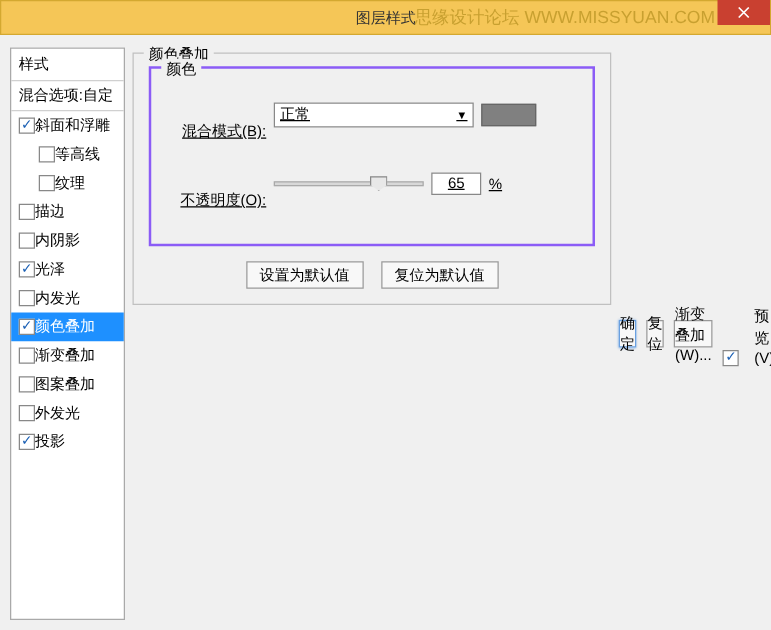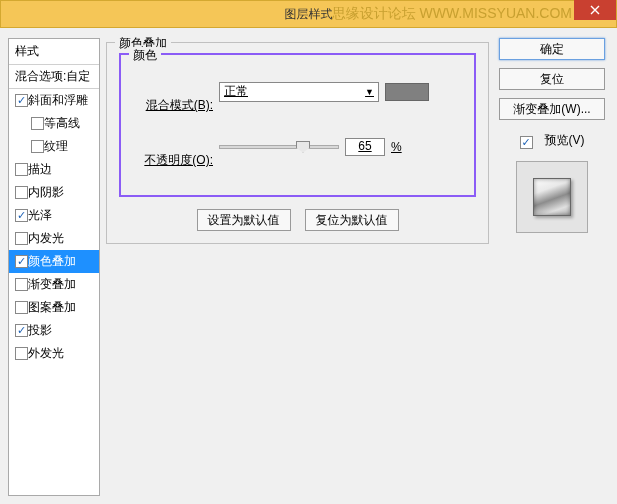--- a/index.html
+++ b/index.html
@@ -27,21 +27,21 @@
 .row { display: flex; align-items: center; margin-bottom: 10px; gap: 6px; }
 .row-label { width: 78px; text-align: right; margin-top: 28px; }
 .select { width: 160px; height: 20px; border: 1px solid #888; background: #fff; display: flex; align-items: center; justify-content: space-between; padding: 0 4px; }
 .select-arrow { font-size: 9px; }
 .swatch { width: 44px; height: 18px; background: #808080; border: 1px solid #666; }
 .slider-track { width: 120px; height: 4px; background: #d8d8d8; border: 1px solid #aaa; position: relative; }
 .slider-thumb { position: absolute; width: 14px; height: 12px; background: #e8e8e8; border: 1px solid #888; top: -5px; left: 76px; clip-path: polygon(0 0, 100% 0, 100% 60%, 50% 100%, 0 60%); }
 .num-input { width: 40px; height: 18px; border: 1px solid #888; background: #fff; text-align: center; }
 .btn-row { display: flex; gap: 14px; justify-content: center; margin-top: 12px; }
 .btn { min-width: 90px; height: 22px; border: 1px solid #999; background: #f8f8f8; display: flex; align-items: center; justify-content: center; cursor: pointer; padding: 0 10px; }
-.right-panel { width: 114px; display: flex; flex-direction: column; gap: 8px; align-items: center; }
+.right-panel { width: 114px; display: flex; flex-direction: row; gap: 8px; align-items: center; }
 .right-btn { width: 106px; height: 22px; border: 1px solid #999; background: #f8f8f8; display: flex; align-items: center; justify-content: center; cursor: pointer; }
 .right-btn.primary { border: 1px solid #6aa0e0; box-shadow: 0 0 2px #6aa0e0; }
 .preview-chk-row { display: flex; align-items: flex-end; gap: 12px; margin-top: 4px; }
 .preview-box { width: 72px; height: 72px; border: 1px solid #aaa; background: #e4e4e4; display: flex; align-items: center; justify-content: center; margin-top: 4px; }
 .preview-swatch { width: 38px; height: 38px; background: linear-gradient(160deg,#fdfdfd 0%, #e9e9e9 30%, #8c8c8c 55%, #e0e0e0 80%, #b0b0b0 100%); border: 1px solid #666; box-shadow: inset 0 0 4px rgba(0,0,0,.4), 2px 2px 3px rgba(0,0,0,.3); }
 </style>
 </head>
 <body>
 
 <div class="titlebar">
@@ -94,26 +94,26 @@
         </div>
         <div class="style-item">
           <span class="chk"></span>
           <span>渐变叠加</span>
         </div>
         <div class="style-item">
           <span class="chk"></span>
           <span>图案叠加</span>
         </div>
         <div class="style-item">
+          <span class="chk"></span>
+          <span>外发光</span>
+        </div>
+        <div class="style-item">
           <span class="chk checked"></span>
           <span>投影</span>
-        </div>
-        <div class="style-item">
-          <span class="chk"></span>
-          <span>外发光</span>
         </div>
       </div>
   </div>
 
   <div class="mid-panel">
     <div class="fieldset">
       <span class="fieldset-label">颜色叠加</span>
       <div class="inner-fieldset">
         <span class="inner-label">颜色</span>
 

